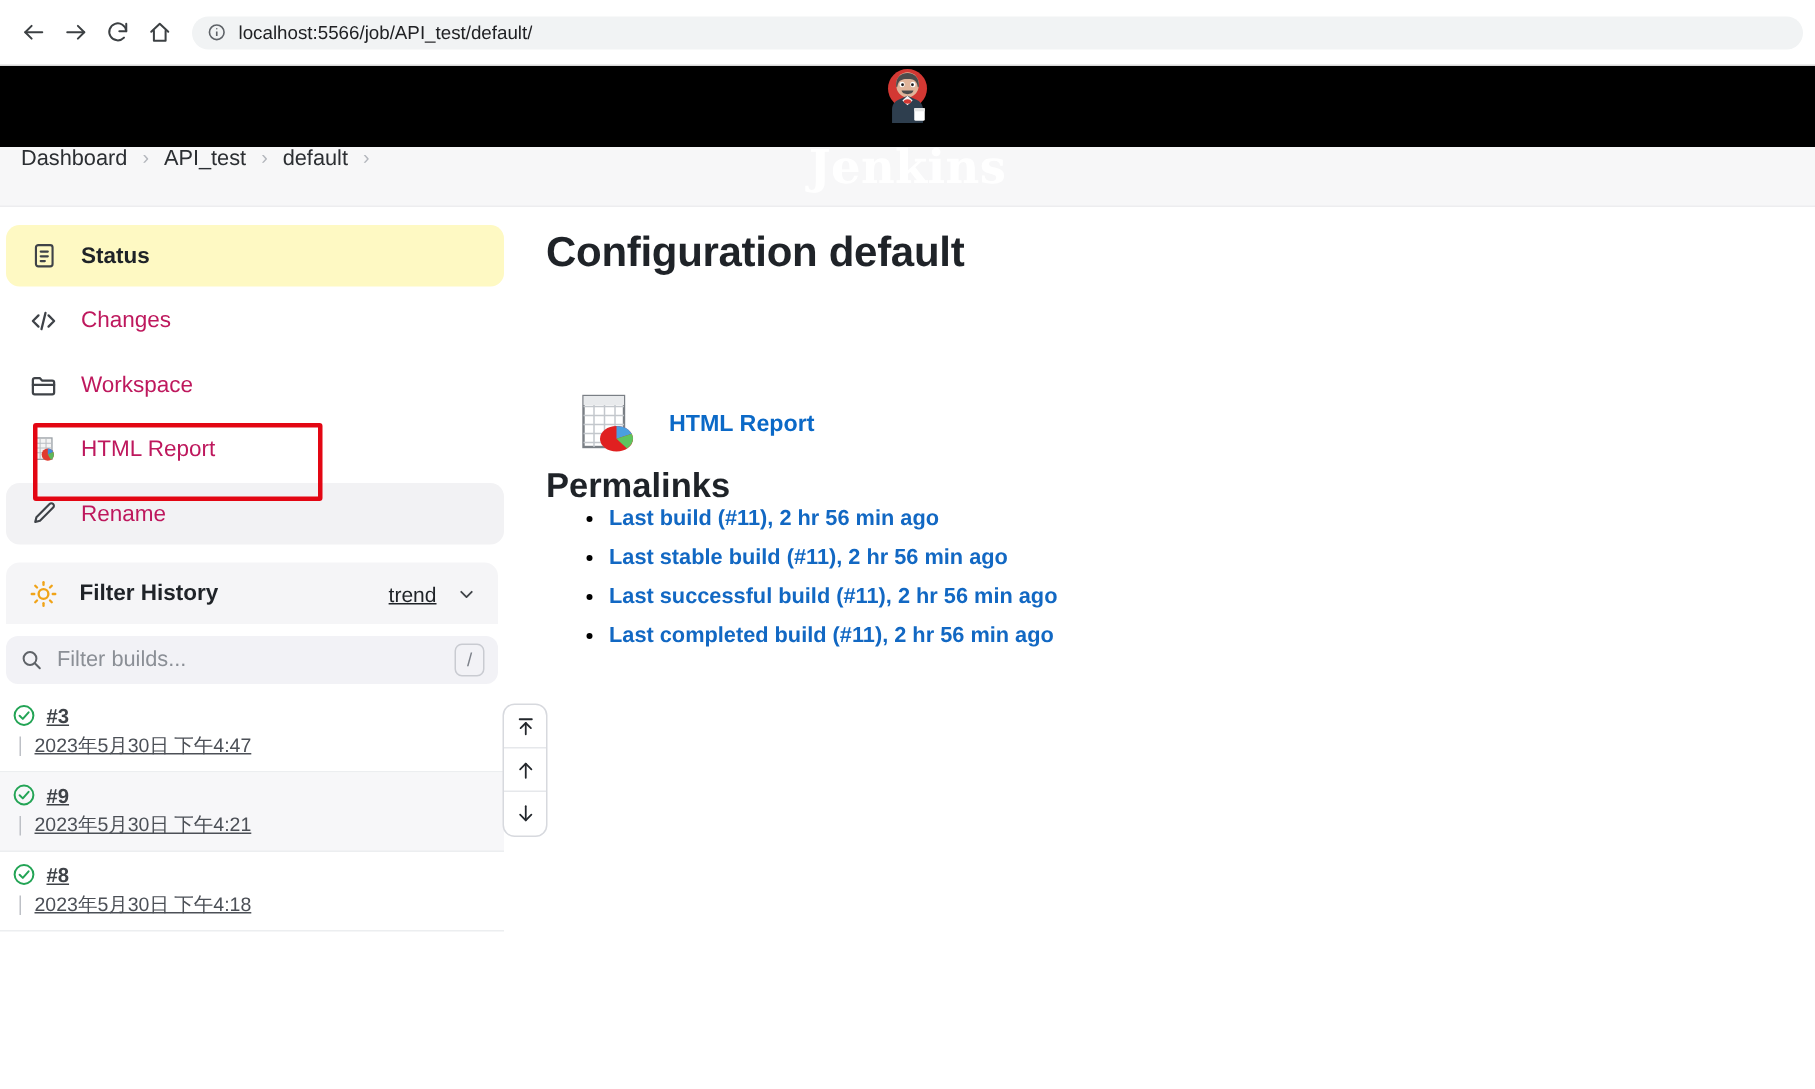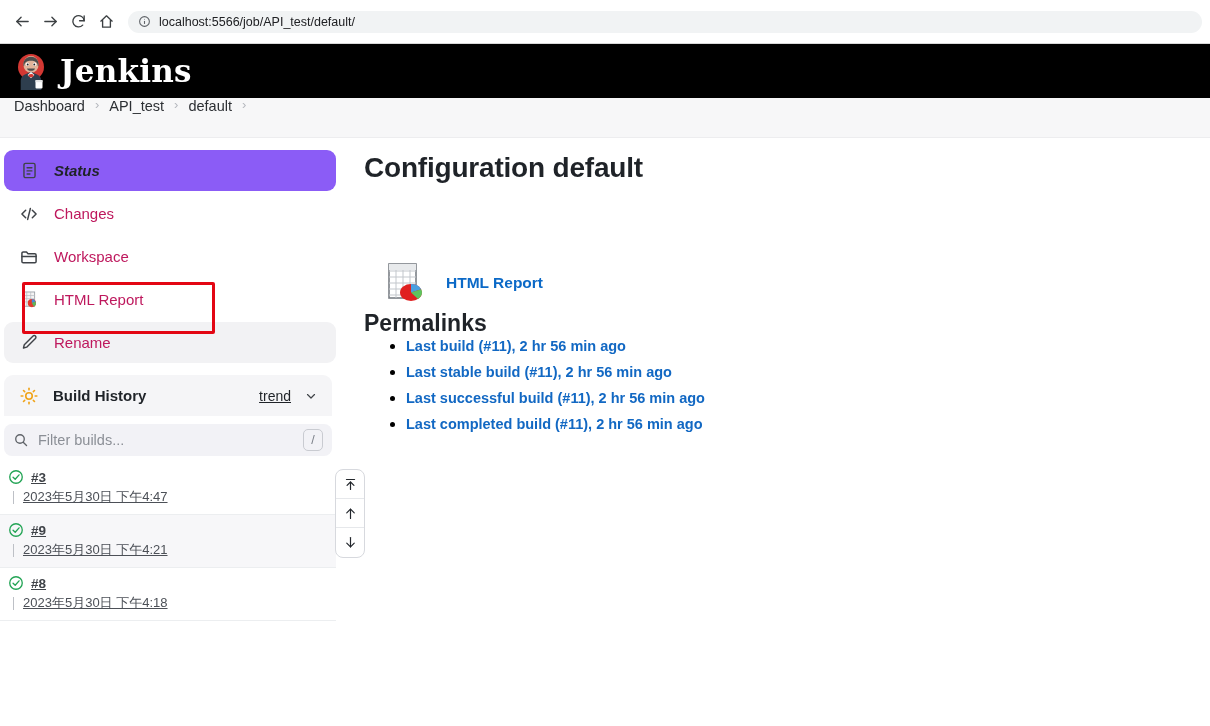--- a/index.html
+++ b/index.html
@@ -50,20 +50,21 @@
   }
 
   
   .jenkins-header {
     height: 54px;
     background: #000000;
     display: flex;
     align-items: center;
     padding: 0 14px;
     gap: 12px;
+    flex-direction: column;
   }
   .jenkins-logo { width: 34px; height: 38px; flex: 0 0 auto; }
   .jenkins-title {
     color: #ffffff;
     font-family: "DejaVu Serif", "Liberation Serif", serif;
     font-size: 31px;
     font-weight: bold;
     letter-spacing: 0.2px;
   }
 
@@ -104,21 +105,21 @@
     border-radius: 9px;
     display: flex;
     align-items: center;
     gap: 14px;
     padding: 0 14px;
     color: #be185d;
     font-size: 15px;
     text-decoration: none;
   }
   .side-item.shaded { background: #f2f2f4; }
-  .side-item.active { background: #8b5cf6; font-weight: bold; color: #1f2328; font-style: italic; }
+  .side-item.active { background: #fef9c3; font-weight: bold; color: #1f2328; }
   .side-icon {
     width: 22px; height: 22px;
     flex: 0 0 22px;
     display: flex; align-items: center; justify-content: center;
     color: #3f4348;
   }
   .side-icon svg { display: block; }
 
   
   .annot-box {
@@ -412,21 +413,21 @@
             <line x1="12" y1="2.6" x2="12" y2="4.6"></line>
             <line x1="12" y1="19.4" x2="12" y2="21.4"></line>
             <line x1="2.6" y1="12" x2="4.6" y2="12"></line>
             <line x1="19.4" y1="12" x2="21.4" y2="12"></line>
             <line x1="5.4" y1="5.4" x2="6.8" y2="6.8"></line>
             <line x1="17.2" y1="17.2" x2="18.6" y2="18.6"></line>
             <line x1="5.4" y1="18.6" x2="6.8" y2="17.2"></line>
             <line x1="17.2" y1="6.8" x2="18.6" y2="5.4"></line>
           </svg>
       </span>
-      <span class="bh-title">Build History</span>
+      <span class="bh-title">Filter History</span>
       <a class="bh-trend">trend</a>
       <span class="bh-chevron">
         <svg width="14" height="14" viewBox="0 0 24 24" fill="none" stroke="currentColor" stroke-width="2.1" stroke-linecap="round" stroke-linejoin="round">
             <polyline points="6,9.5 12,15.5 18,9.5"></polyline>
           </svg>
       </span>
     </div>
 
     <div class="filter-row">
       <div class="filter-box">

